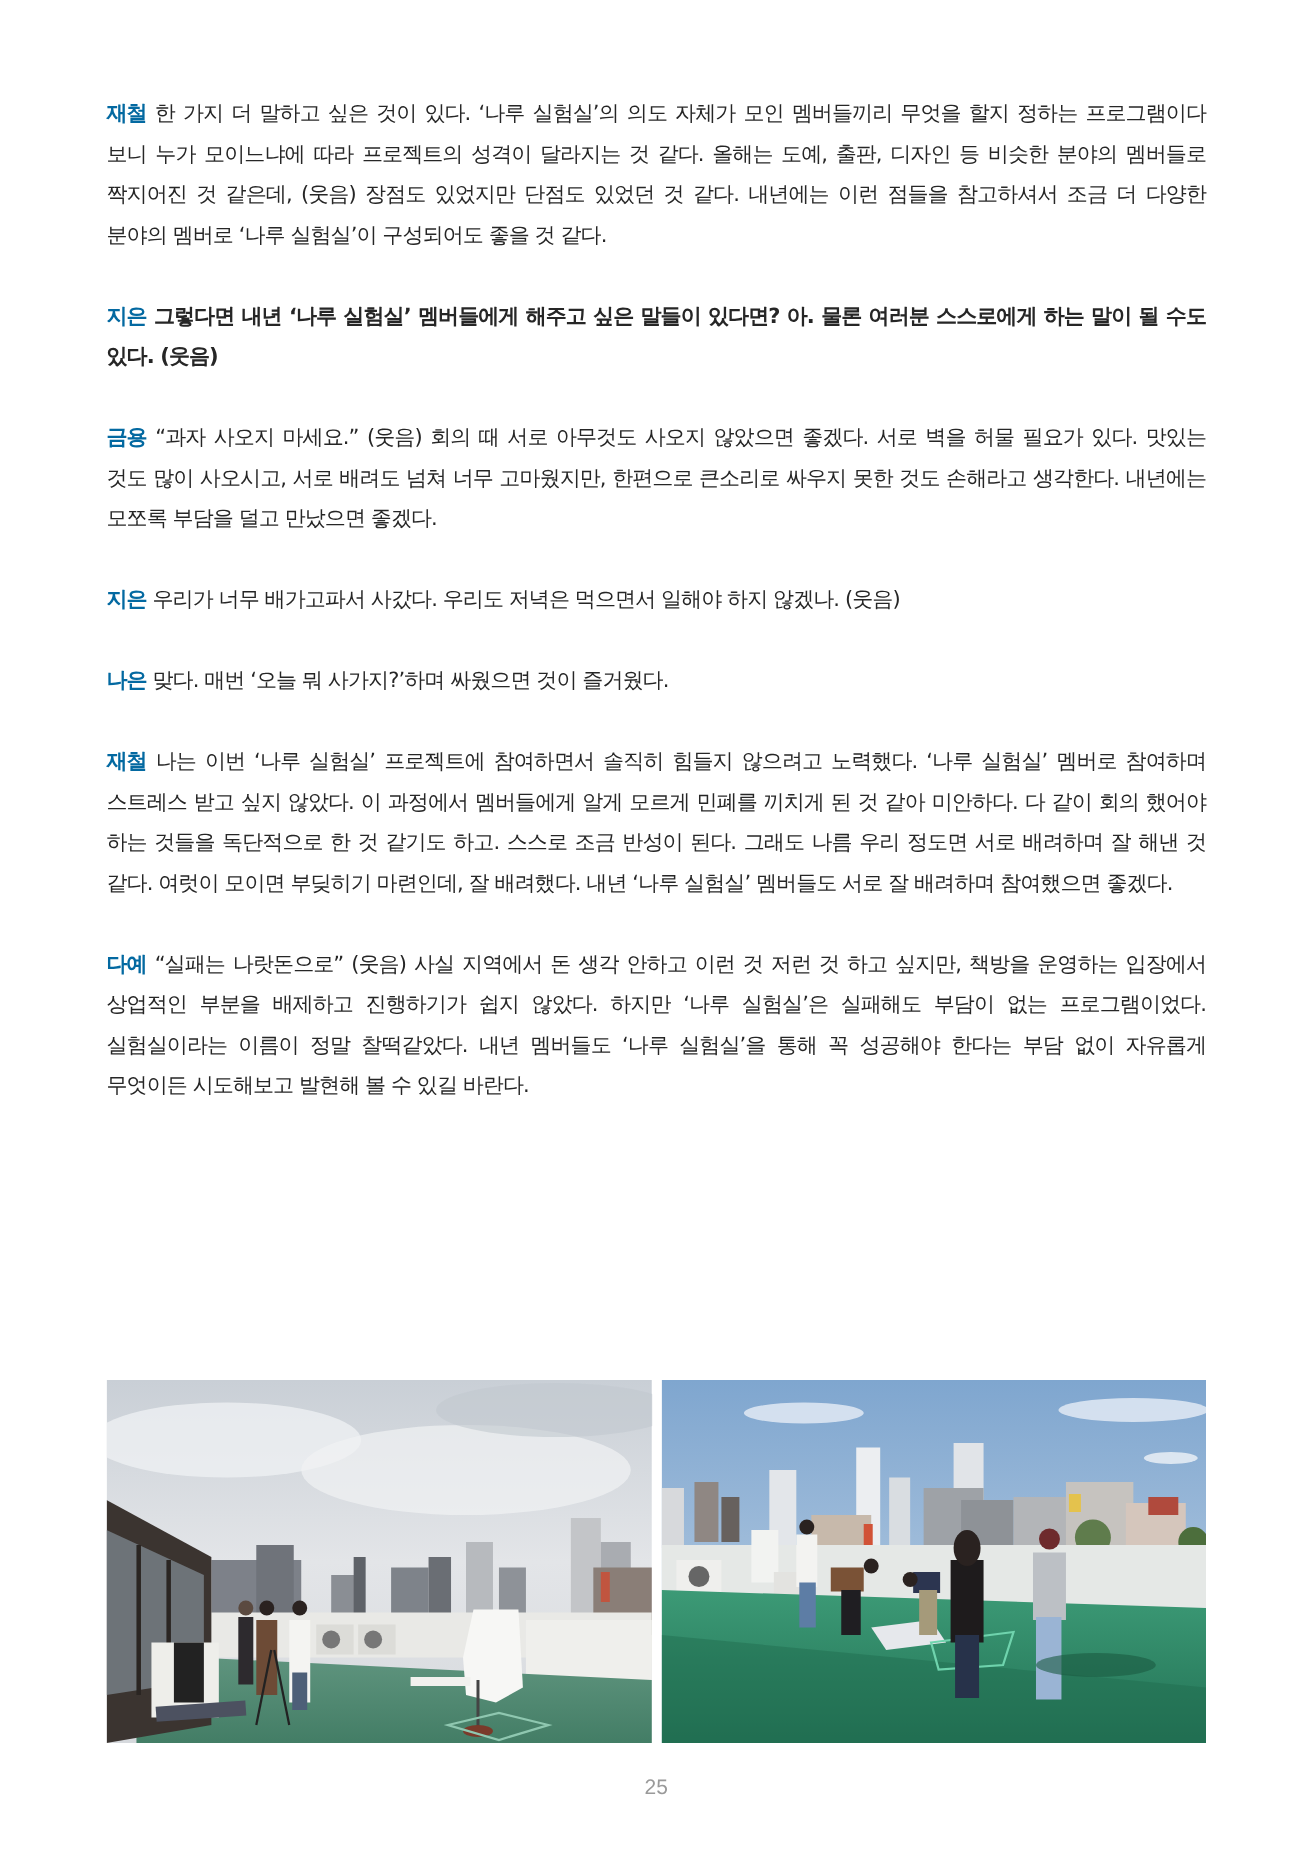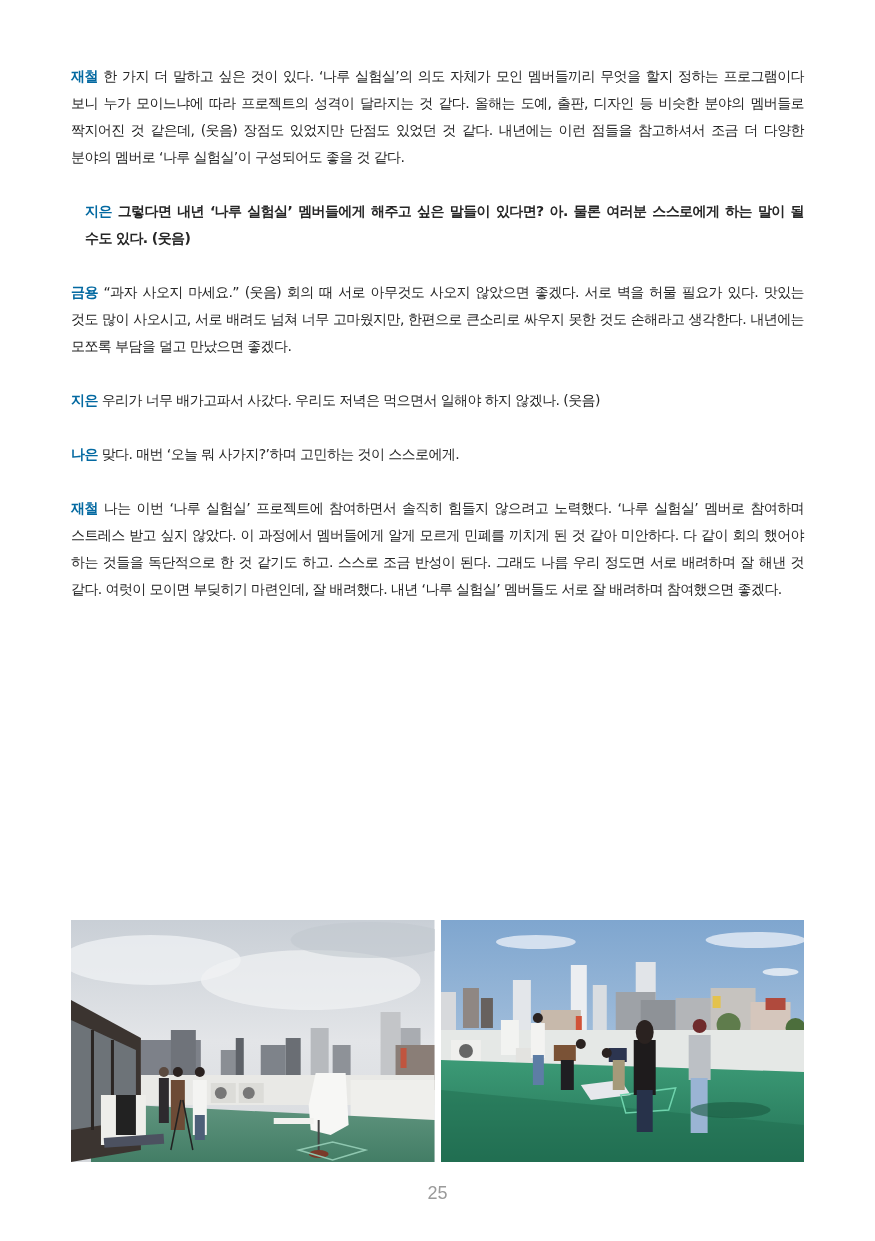--- a/index.html
+++ b/index.html
@@ -24,21 +24,20 @@
     .para {
       margin: 0 0 27px 0;
       font-size: 14px;
       line-height: 27px;
       text-align: justify;
       letter-spacing: -0.6px;
       word-break: keep-all;
     }
     .para.question {
       font-weight: bold;
-      margin-left: 14px;
     }
     .speaker {
       font-weight: bold;
       color: #0369a1;
     }
     .photos {
       position: absolute;
       left: 71px;
       top: 920px;
       width: 733px;
@@ -56,21 +55,21 @@
       display: block;
       width: 100%;
       height: 100%;
     }
     .page-number {
       position: absolute;
       left: 0;
       width: 875px;
       top: 1183px;
       text-align: center;
-      font-size: 18px;
+      font-size: 14px;
       color: #9a9a9a;
       font-family: "Liberation Sans", sans-serif;
     }
   </style>
 </head>
 <body>
 
 <div class="content">
   <p class="para">
     <span class="speaker">재철</span>
@@ -83,25 +82,29 @@
   <p class="para">
     <span class="speaker">금용</span>
     <span>“과자 사오지 마세요.” (웃음) 회의 때 서로 아무것도 사오지 않았으면 좋겠다. 서로 벽을 허물 필요가 있다. 맛있는 것도 많이 사오시고, 서로 배려도 넘쳐 너무 고마웠지만, 한편으로 큰소리로 싸우지 못한 것도 손해라고 생각한다. 내년에는 모쪼록 부담을 덜고 만났으면 좋겠다.</span>
   </p>
   <p class="para">
     <span class="speaker">지은</span>
     <span>우리가 너무 배가고파서 사갔다. 우리도 저녁은 먹으면서 일해야 하지 않겠나. (웃음)</span>
   </p>
   <p class="para">
     <span class="speaker">나은</span>
-    <span>맞다. 매번 ‘오늘 뭐 사가지?’하며 고민하는 것이 스스로에게.</span>
+    <span>맞다. 매번 ‘오늘 뭐 사가지?’하며 싸웠으면 것이 즐거웠다.</span>
   </p>
   <p class="para">
     <span class="speaker">재철</span>
     <span>나는 이번 ‘나루 실험실’ 프로젝트에 참여하면서 솔직히 힘들지 않으려고 노력했다. ‘나루 실험실’ 멤버로 참여하며 스트레스 받고 싶지 않았다. 이 과정에서 멤버들에게 알게 모르게 민폐를 끼치게 된 것 같아 미안하다. 다 같이 회의 했어야 하는 것들을 독단적으로 한 것 같기도 하고. 스스로 조금 반성이 된다. 그래도 나름 우리 정도면 서로 배려하며 잘 해낸 것 같다. 여럿이 모이면 부딪히기 마련인데, 잘 배려했다. 내년 ‘나루 실험실’ 멤버들도 서로 잘 배려하며 참여했으면 좋겠다.</span>
+  </p>
+  <p class="para">
+    <span class="speaker">다예</span>
+    <span>“실패는 나랏돈으로” (웃음) 사실 지역에서 돈 생각 안하고 이런 것 저런 것 하고 싶지만, 책방을 운영하는 입장에서 상업적인 부분을 배제하고 진행하기가 쉽지 않았다. 하지만 ‘나루 실험실’은 실패해도 부담이 없는 프로그램이었다. 실험실이라는 이름이 정말 찰떡같았다. 내년 멤버들도 ‘나루 실험실’을 통해 꼭 성공해야 한다는 부담 없이 자유롭게 무엇이든 시도해보고 발현해 볼 수 있길 바란다.</span>
   </p>
 </div>
 
 <div class="photos">
   <div class="photo">
     <svg viewBox="0 0 364 242" preserveAspectRatio="none">
       <defs>
         <linearGradient id="sky1" x1="0" y1="0" x2="0" y2="1">
           <stop offset="0" stop-color="#c9cfd6"></stop>
           <stop offset="0.5" stop-color="#e3e5e8"></stop>

